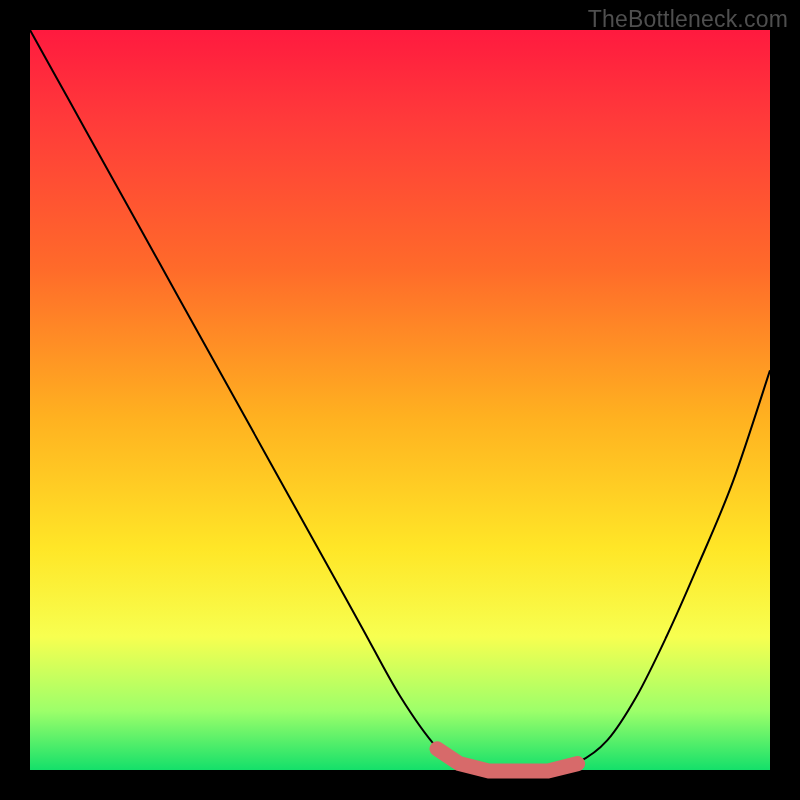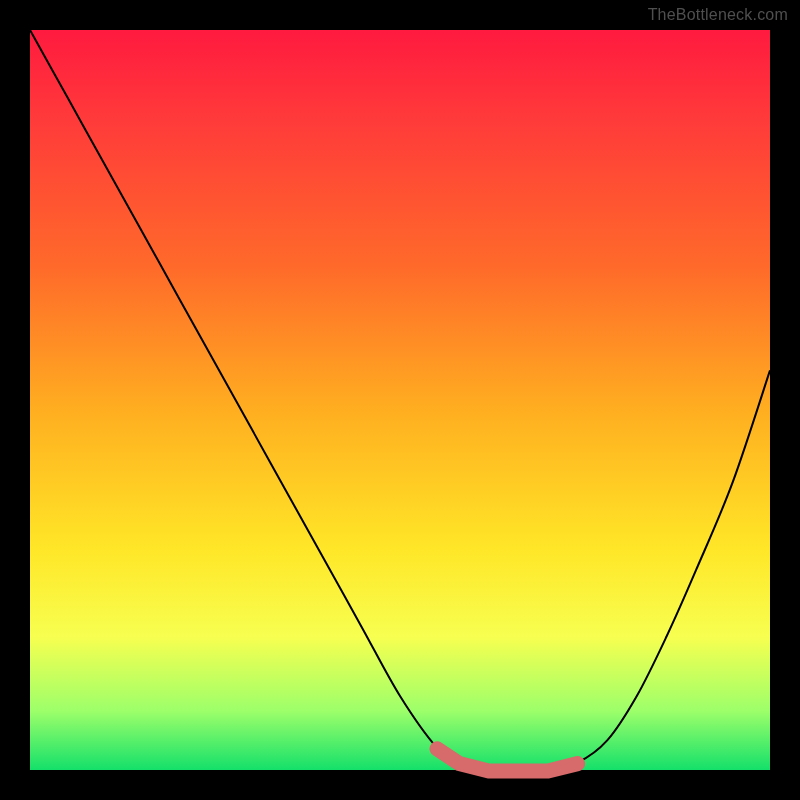--- a/index.html
+++ b/index.html
@@ -32,21 +32,21 @@
       #ffe627 70%,
       #f7ff50 82%,
       #9dff6a 92%,
       #14e06a 100%);
   }
   .watermark {
     position: absolute;
     top: 6px;
     right: 12px;
     color: #4f4f4f;
-    font-size: 16px;
+    font-size: 23px;
     letter-spacing: 0.2px;
     user-select: none;
   }
   svg.curve {
     position: absolute;
     left: 0;
     top: 0;
     width: 740px;
     height: 740px;
     overflow: visible;

